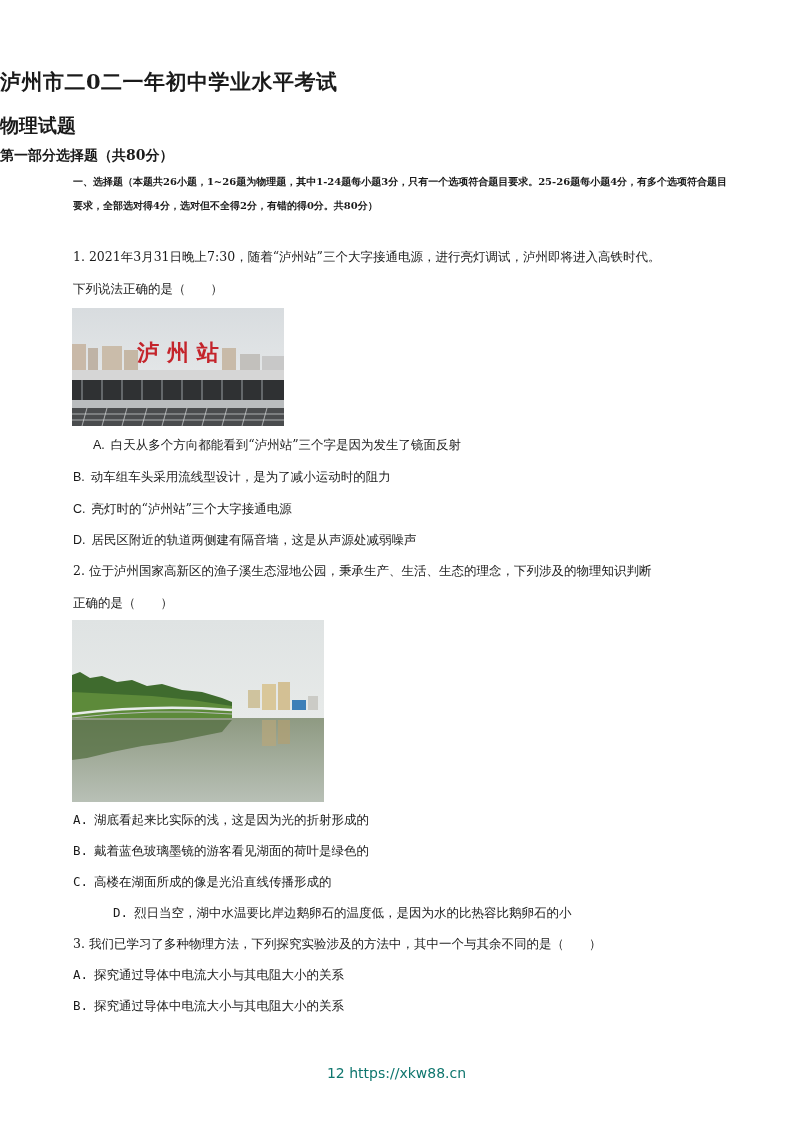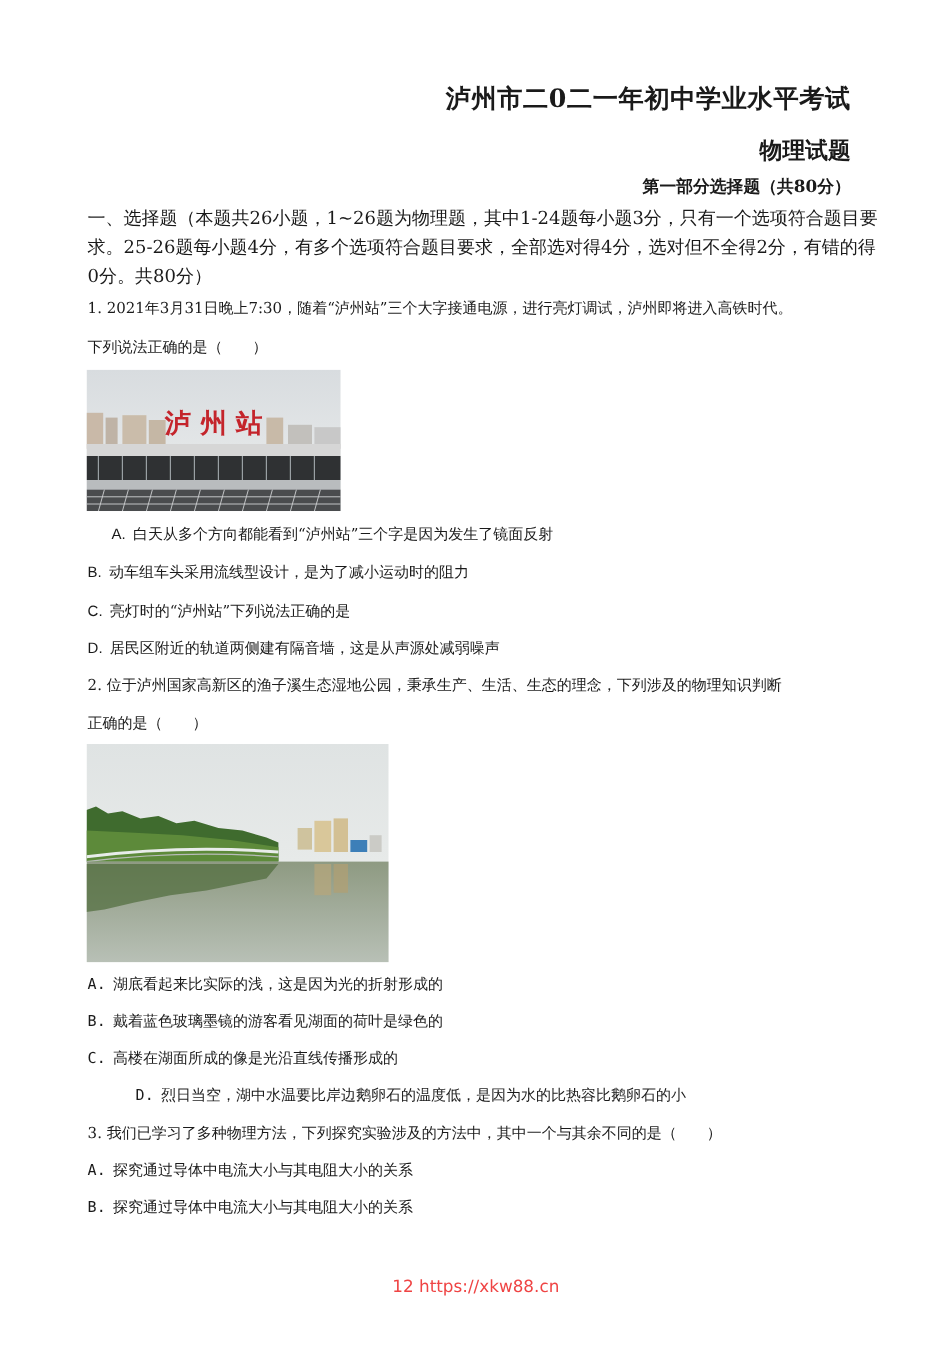--- a/index.html
+++ b/index.html
@@ -1,28 +1,28 @@
 <!DOCTYPE html>
 <html><head>
 <meta charset="utf-8">
 <style>
   html, body { margin: 0; padding: 0; background: #ffffff; }
   body { width: 793px; height: 1122px; position: relative; overflow: hidden; font-family: "DejaVu Serif", "Liberation Serif", serif; color: #1a1a1a; }
   .page { position: absolute; left: 0; top: 0; width: 793px; height: 1122px; }
-  .title { position: absolute; left: 0; width: 709px; text-align: right; font-weight: bold; }
+  .title { position: absolute; left: 0; width: 709px; text-align: left; font-weight: bold; }
   .t1 { top: 68px; font-size: 21px; letter-spacing: 0.5px; }
   .t2 { top: 113px; font-size: 19px; }
   .t3 { top: 147px; font-size: 14px; }
-  .section { position: absolute; left: 73px; width: 660px; top: 170px; font-weight: normal; font-size: 15px; line-height: 24px; }
+  .section { position: absolute; left: 73px; width: 660px; top: 170px; font-weight: bold; font-size: 10px; line-height: 24px; }
   .line { position: absolute; left: 73px; font-size: 12.5px; white-space: nowrap; }
   .opt { position: absolute; left: 73px; font-size: 12.5px; white-space: nowrap; }
   .opt .lbl { font-family: "Liberation Sans", sans-serif; margin-right: 6px; }
   .opt.mono .lbl { font-family: "DejaVu Sans Mono", monospace; }
   .img { position: absolute; overflow: hidden; }
-  .footer { position: absolute; top: 1065px; left: 0; width: 793px; text-align: center; font-family: "DejaVu Sans", sans-serif; font-size: 14px; color: #ef4444; }
+  .footer { position: absolute; top: 1065px; left: 0; width: 793px; text-align: center; font-family: "DejaVu Sans", sans-serif; font-size: 14px; color: #0f766e; }
 </style>
 </head>
 <body>
 
 <div class="page">
 
   <div class="title t1">泸州市二0二一年初中学业水平考试</div>
   <div class="title t2">物理试题</div>
   <div class="title t3">第一部分选择题（共80分）</div>
 
@@ -81,21 +81,21 @@
     </svg>
   </div>
 
   <div class="opt" style="top:437px;margin-left:20px;">
     <span class="lbl">A.</span><span>白天从多个方向都能看到“泸州站”三个字是因为发生了镜面反射</span>
   </div>
   <div class="opt" style="top:469px;">
     <span class="lbl">B.</span><span>动车组车头采用流线型设计，是为了减小运动时的阻力</span>
   </div>
   <div class="opt" style="top:501px;">
-    <span class="lbl">C.</span><span>亮灯时的“泸州站”下列说法正确的是</span>
+    <span class="lbl">C.</span><span>亮灯时的“泸州站”三个大字接通电源</span>
   </div>
   <div class="opt" style="top:532px;">
     <span class="lbl">D.</span><span>居民区附近的轨道两侧建有隔音墙，这是从声源处减弱噪声</span>
   </div>
 
   <div class="line" style="top:563px;">2. 位于泸州国家高新区的渔子溪生态湿地公园，秉承生产、生活、生态的理念，下列涉及的物理知识判断</div>
   <div class="line" style="top:595px;">正确的是（　　）</div>
 
   <div class="img" style="left:72px; top:620px; width:252px; height:182px;">
     <svg width="252" height="182" viewBox="0 0 252 182">

